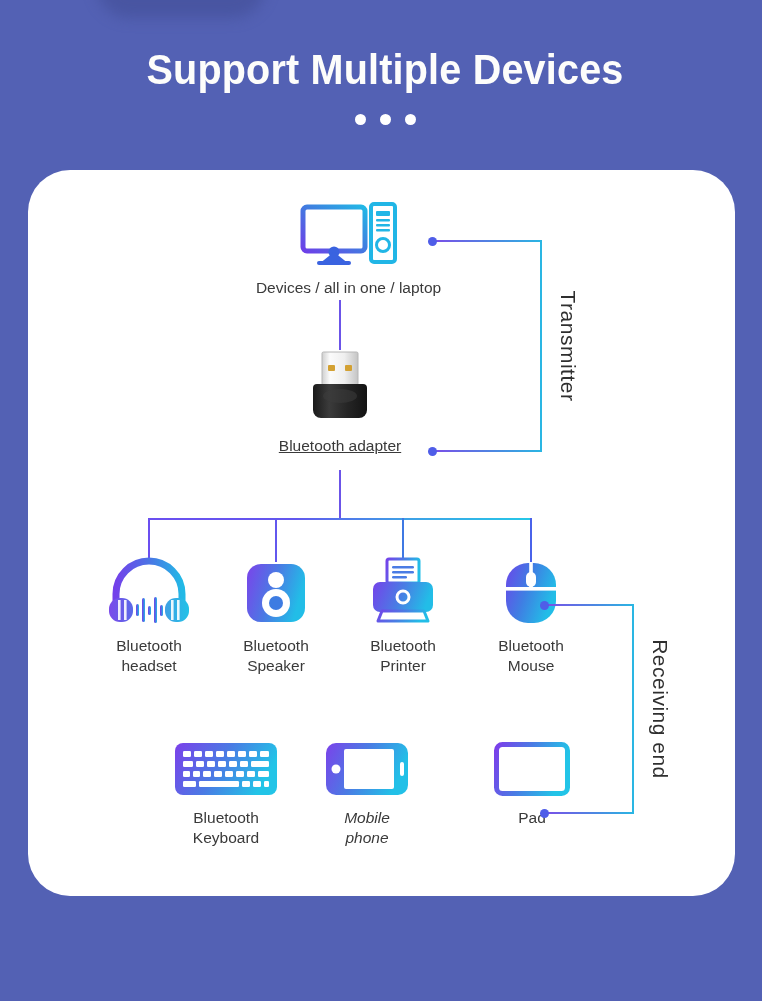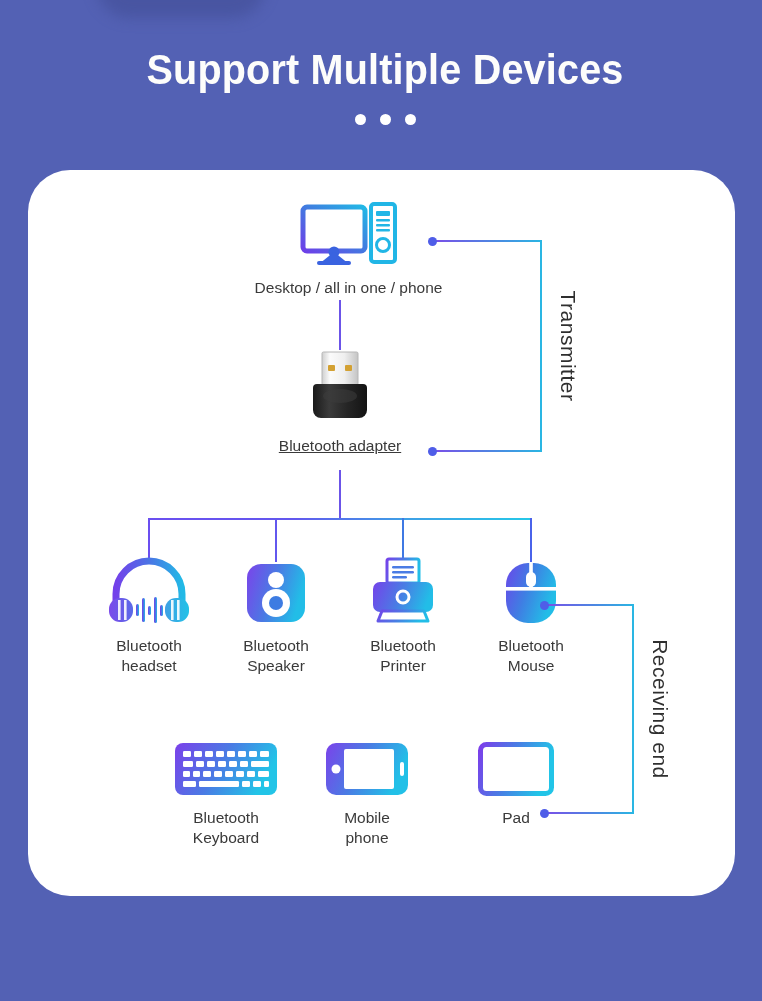--- a/index.html
+++ b/index.html
@@ -131,21 +131,21 @@
         <rect x="16" y="57" width="34" height="4" rx="2" fill="#3a63e0"></rect>
 
         <rect x="70" y="0" width="24" height="58" rx="3" fill="none" stroke="#21b6e6" stroke-width="4"></rect>
         <rect x="75" y="7" width="14" height="5" rx="1" fill="#21b6e6"></rect>
         <rect x="75" y="15" width="14" height="2.5" rx="1" fill="#21b6e6"></rect>
         <rect x="75" y="20" width="14" height="2.5" rx="1" fill="#21b6e6"></rect>
         <rect x="75" y="25" width="14" height="2.5" rx="1" fill="#21b6e6"></rect>
         <circle cx="82" cy="41" r="6.5" fill="none" stroke="#21b6e6" stroke-width="3"></circle>
       </svg>
     </div>
-    <div class="lbl" style="margin-top:12px;">Desktop / all in one / phone</div>
+    <div class="lbl" style="margin-top:12px;">Devices / all in one / laptop</div>
   </div>
 
   <div class="ln v-purple" style="left:311px; top:130px; height:50px;"></div>
 
   <div class="node" style="left:222px; top:180px; width:180px;">
     <div class="ico" style="width:62px;height:76px;">
       <svg width="62" height="76" viewBox="0 0 62 76">
         <defs>
           <linearGradient id="gUsbMetal" x1="0" y1="0" x2="1" y2="0">
             <stop offset="0%" stop-color="#cfcfcf"></stop>
@@ -335,41 +335,41 @@
           <rect x="68" y="39" width="8" height="6" rx="1.3"></rect>
           <rect x="79" y="39" width="8" height="6" rx="1.3"></rect>
           <rect x="90" y="39" width="5" height="6" rx="1.3"></rect>
         </g>
       </svg>
     </div>
     <div class="lbl" style="margin-top:12px;">Bluetooth
 Keyboard</div>
   </div>
 
-  <div class="node" style="left:279px; top:572px; width:120px;">
+  <div class="node" style="left:279px; top:572px; width:120px;font-style:italic;">
     <div class="ico" style="width:84px;height:54px;">
       <svg width="84" height="54" viewBox="0 0 84 54">
         <defs>
           <linearGradient id="gPh" x1="0" y1="0" x2="1" y2="0.3">
             <stop offset="0%" stop-color="#7b42ea"></stop>
             <stop offset="50%" stop-color="#4a7ce4"></stop>
             <stop offset="100%" stop-color="#22c0e7"></stop>
           </linearGradient>
         </defs>
         <rect x="1" y="1" width="82" height="52" rx="10" fill="url(#gPh)"></rect>
         <rect x="19" y="7" width="50" height="40" rx="2" fill="#fff"></rect>
         <circle cx="11" cy="27" r="4.5" fill="#fff"></circle>
         <rect x="75" y="20" width="4" height="14" rx="2" fill="#fff"></rect>
       </svg>
     </div>
     <div class="lbl" style="margin-top:12px;">Mobile
 phone</div>
   </div>
 
-  <div class="node" style="left:428px; top:572px; width:120px;">
+  <div class="node" style="left:444px; top:572px; width:120px;">
     <div class="ico" style="width:76px;height:54px;">
       <svg width="76" height="54" viewBox="0 0 76 54">
         <defs>
           <linearGradient id="gPad" x1="0" y1="0" x2="1" y2="0.25">
             <stop offset="0%" stop-color="#7b3fea"></stop>
             <stop offset="48%" stop-color="#4a7ce4"></stop>
             <stop offset="100%" stop-color="#22c4e7"></stop>
           </linearGradient>
         </defs>
         <rect x="2.5" y="2.5" width="71" height="49" rx="6" fill="none" stroke="url(#gPad)" stroke-width="5"></rect>

